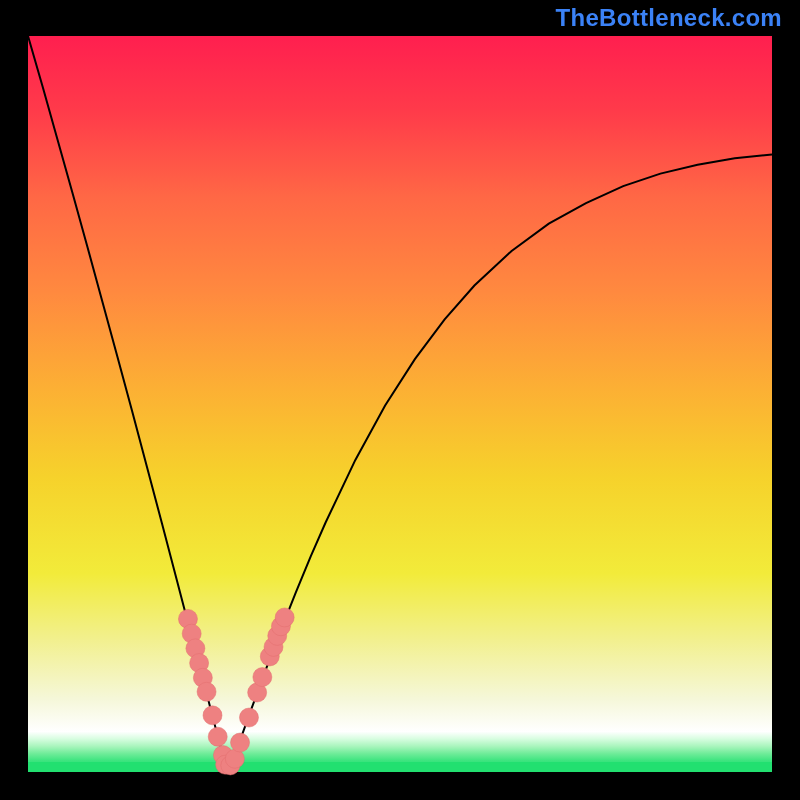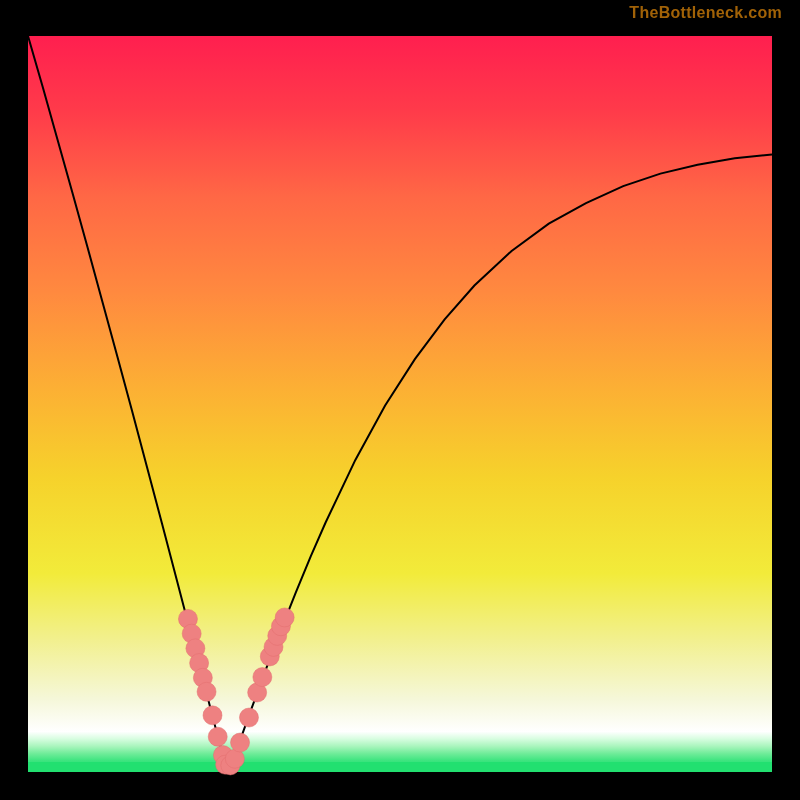--- a/index.html
+++ b/index.html
@@ -14,23 +14,23 @@
     position: relative;
     width: 800px;
     height: 800px;
     background: #000;
   }
   .watermark {
     position: absolute;
     top: 4px;
     right: 18px;
     font-family: Arial, Helvetica, sans-serif;
-    font-size: 16px;
+    font-size: 24px;
     font-weight: 600;
-    color: #a16207;
+    color: #3b82f6;
     letter-spacing: 0.3px;
     user-select: none;
   }
   svg { display: block; }
 </style>
 </head>
 <body>
 
 <div class="stage">
   <svg id="svg-root" width="800" height="800" viewBox="0 0 800 800">

